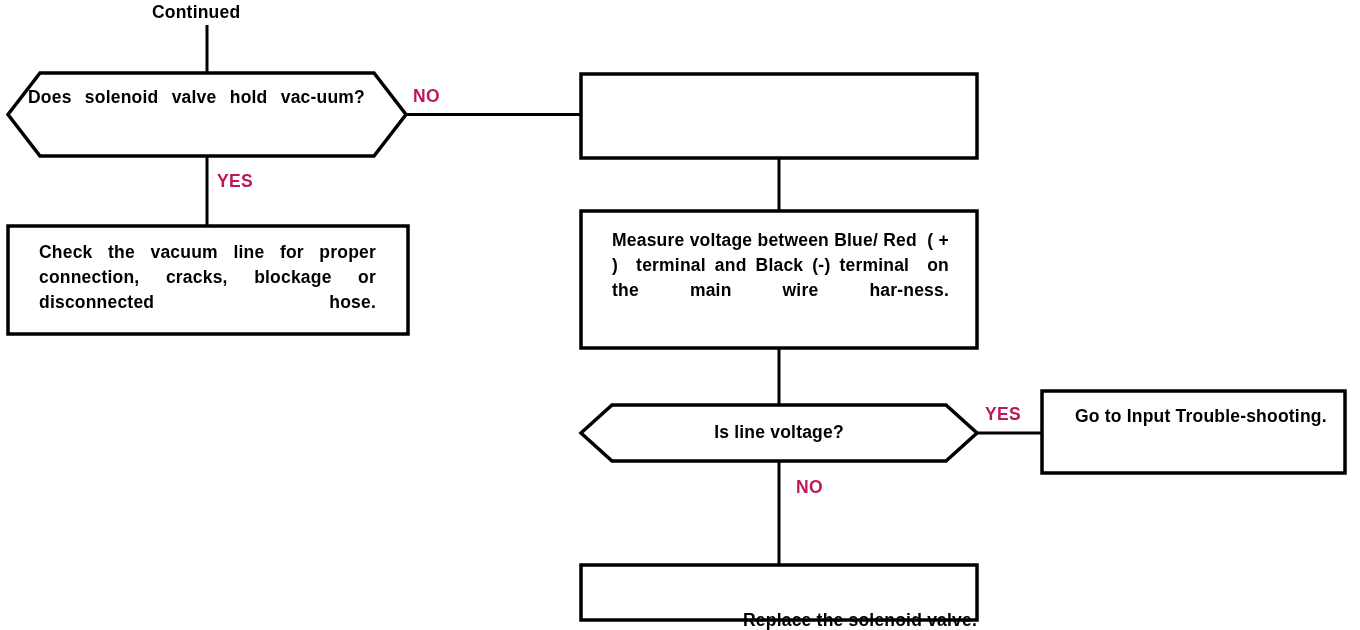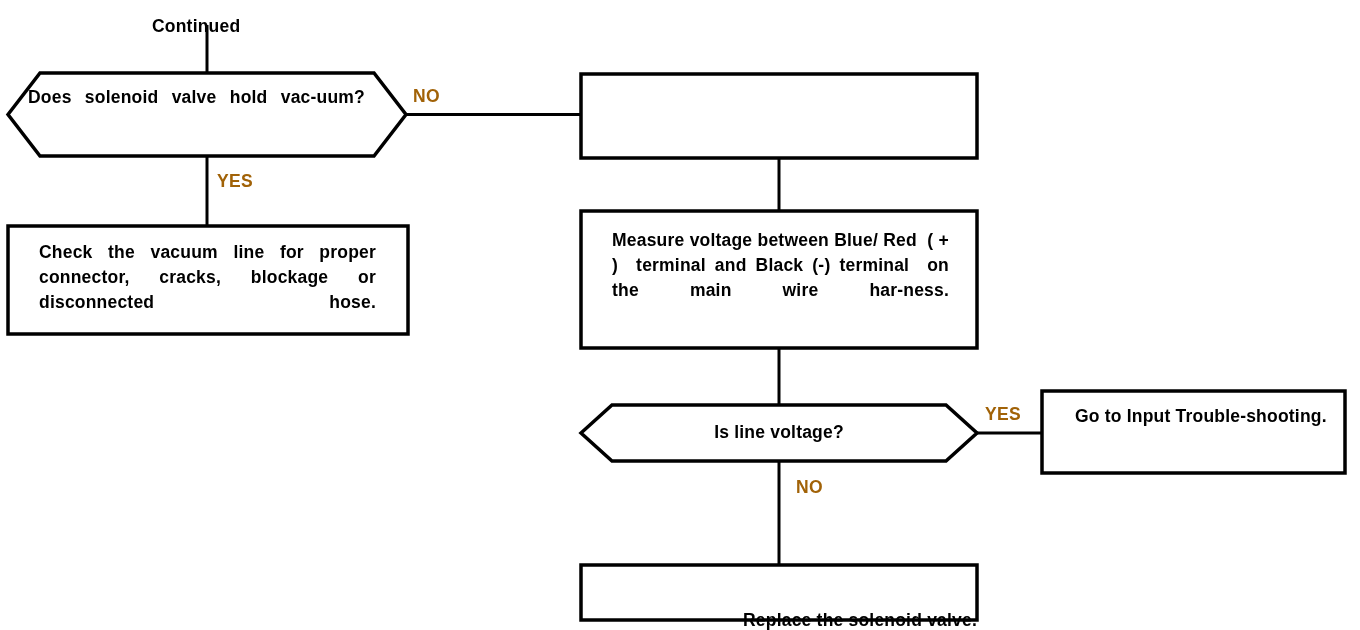--- a/index.html
+++ b/index.html
@@ -43,21 +43,21 @@
   }
   .centered {
     text-align: center;
   }
   .edge-label {
     position: absolute;
     font-family: "Liberation Sans", sans-serif;
     font-weight: bold;
     font-size: 17.5px;
     line-height: 21px;
-    color: #a16207;
+    color: #be185d;
     letter-spacing: 0.3px;
     white-space: nowrap;
   }
   .top-label {
     position: absolute;
     font-family: "Liberation Sans", sans-serif;
     font-weight: bold;
     font-size: 17.5px;
     color: #000000;
     letter-spacing: 0.2px;
@@ -93,29 +93,29 @@
 
     <line x1="977" y1="433" x2="1042" y2="433" stroke="#000000" stroke-width="3"></line>
 
     <rect x="1042" y="391" width="303" height="82" fill="#ffffff" stroke="#000000" stroke-width="3.5"></rect>
 
     <line x1="779" y1="461" x2="779" y2="565" stroke="#000000" stroke-width="3"></line>
 
     <rect x="581" y="565" width="396" height="55" fill="#ffffff" stroke="#000000" stroke-width="3.5"></rect>
   </svg>
 
-  <div class="top-label" style="left:152px; top:16px;">Continued</div>
+  <div class="top-label" style="left:152px; top:2px;">Continued</div>
 
   <div class="node-text justified" style="left:28px; top:85px; width:337px;">Does  solenoid  valve  hold  vac-uum?</div>
 
   <div class="edge-label" style="left:413px; top:86px;">NO</div>
 
   <div class="edge-label" style="left:217px; top:171px;">YES</div>
 
-  <div class="node-text justified" style="left:39px; top:240px; width:337px;">Check the vacuum line for proper connector,  cracks,  blockage  or disconnected hose.</div>
+  <div class="node-text justified" style="left:39px; top:240px; width:337px;">Check the vacuum line for proper connection,  cracks,  blockage  or disconnected hose.</div>
 
 
   <div class="node-text justified" style="left:612px; top:228px; width:337px;">Measure voltage between Blue/ Red  ( + )  terminal and Black (-) terminal  on  the  main  wire  har-ness.</div>
 
   <div class="node-text centered" style="left:612px; top:420px; width:334px;">Is line voltage?</div>
 
   <div class="edge-label" style="left:985px; top:404px;">YES</div>
 
   <div class="edge-label" style="left:796px; top:477px;">NO</div>
 

